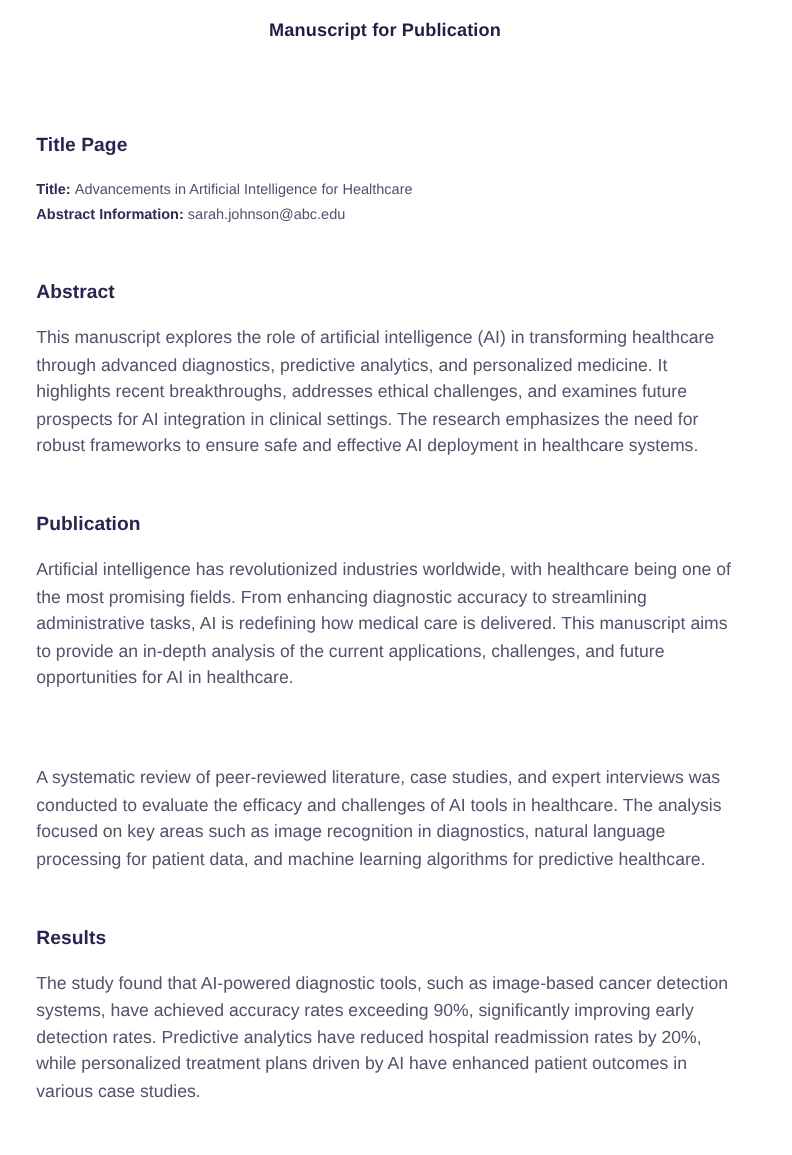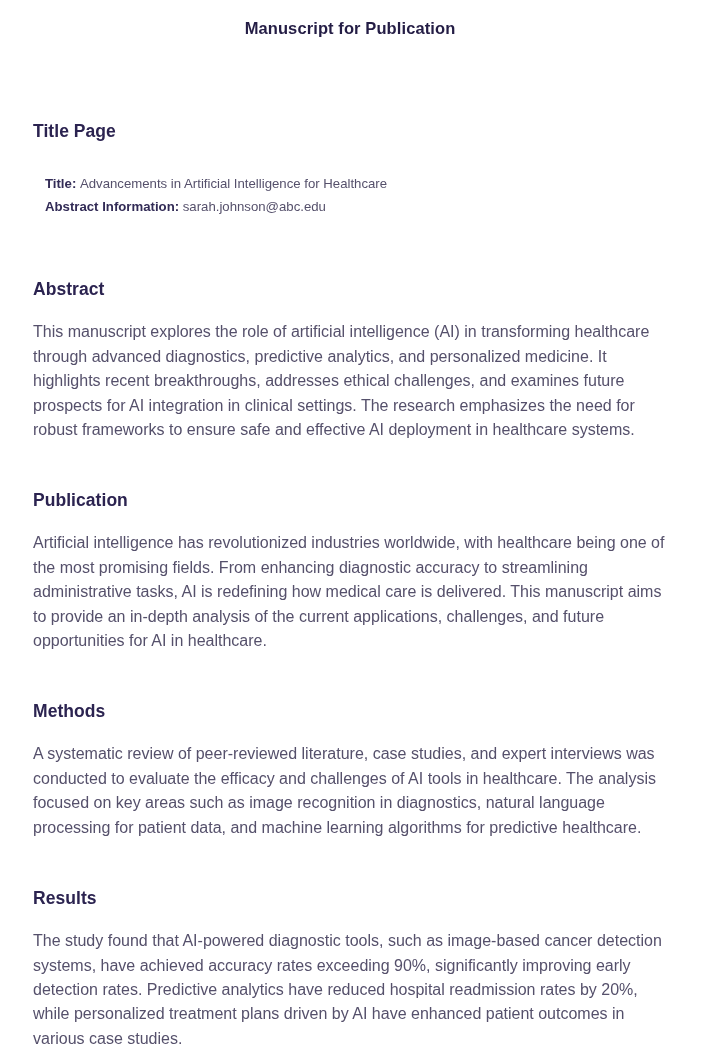--- a/index.html
+++ b/index.html
@@ -52,21 +52,21 @@
     font-size: 17.5px;
     font-weight: bold;
     color: #2b2350;
     line-height: 22px;
     letter-spacing: 0.05px;
     margin: 0;
   }
 
   
   .meta-list {
-    margin: 12px;
+    margin: 0;
     padding: 0;
     list-style: none;
     padding-top: 18px;
   }
   .meta-row {
     font-size: 13.2px;
     line-height: 23.2px;
     color: #55506b;
     white-space: nowrap;
   }
@@ -114,21 +114,20 @@
     <h2 class="section-heading">Abstract</h2>
     <p class="body-text">This manuscript explores the role of artificial intelligence (AI) in transforming healthcare through advanced diagnostics, predictive analytics, and personalized medicine. It highlights recent breakthroughs, addresses ethical challenges, and examines future prospects for AI integration in clinical settings. The research emphasizes the need for robust frameworks to ensure safe and effective AI deployment in healthcare systems.</p>
   </section>
 
   <section class="section section-introduction">
     <h2 class="section-heading">Publication</h2>
     <p class="body-text">Artificial intelligence has revolutionized industries worldwide, with healthcare being one of the most promising fields. From enhancing diagnostic accuracy to streamlining administrative tasks, AI is redefining how medical care is delivered. This manuscript aims to provide an in-depth analysis of the current applications, challenges, and future opportunities for AI in healthcare.</p>
   </section>
 
   <section class="section section-methods">
-    <h2 class="section-heading">Methods</h2>
     <p class="body-text">A systematic review of peer-reviewed literature, case studies, and expert interviews was conducted to evaluate the efficacy and challenges of AI tools in healthcare. The analysis focused on key areas such as image recognition in diagnostics, natural language processing for patient data, and machine learning algorithms for predictive healthcare.</p>
   </section>
 
   <section class="section section-results">
     <h2 class="section-heading">Results</h2>
     <p class="body-text">The study found that AI-powered diagnostic tools, such as image-based cancer detection systems, have achieved accuracy rates exceeding 90%, significantly improving early detection rates. Predictive analytics have reduced hospital readmission rates by 20%, while personalized treatment plans driven by AI have enhanced patient outcomes in various case studies.</p>
   </section>
 
 </div>
 

